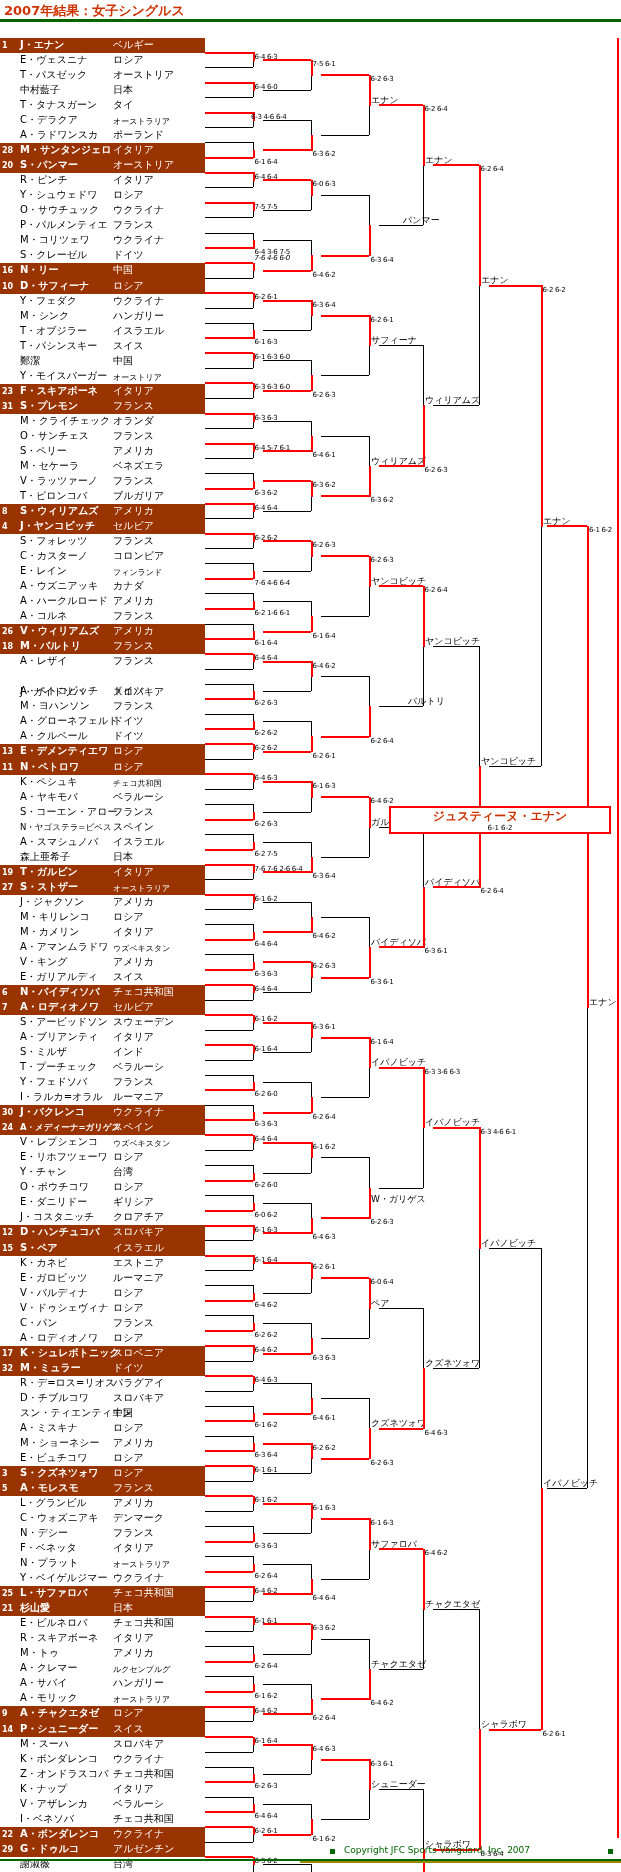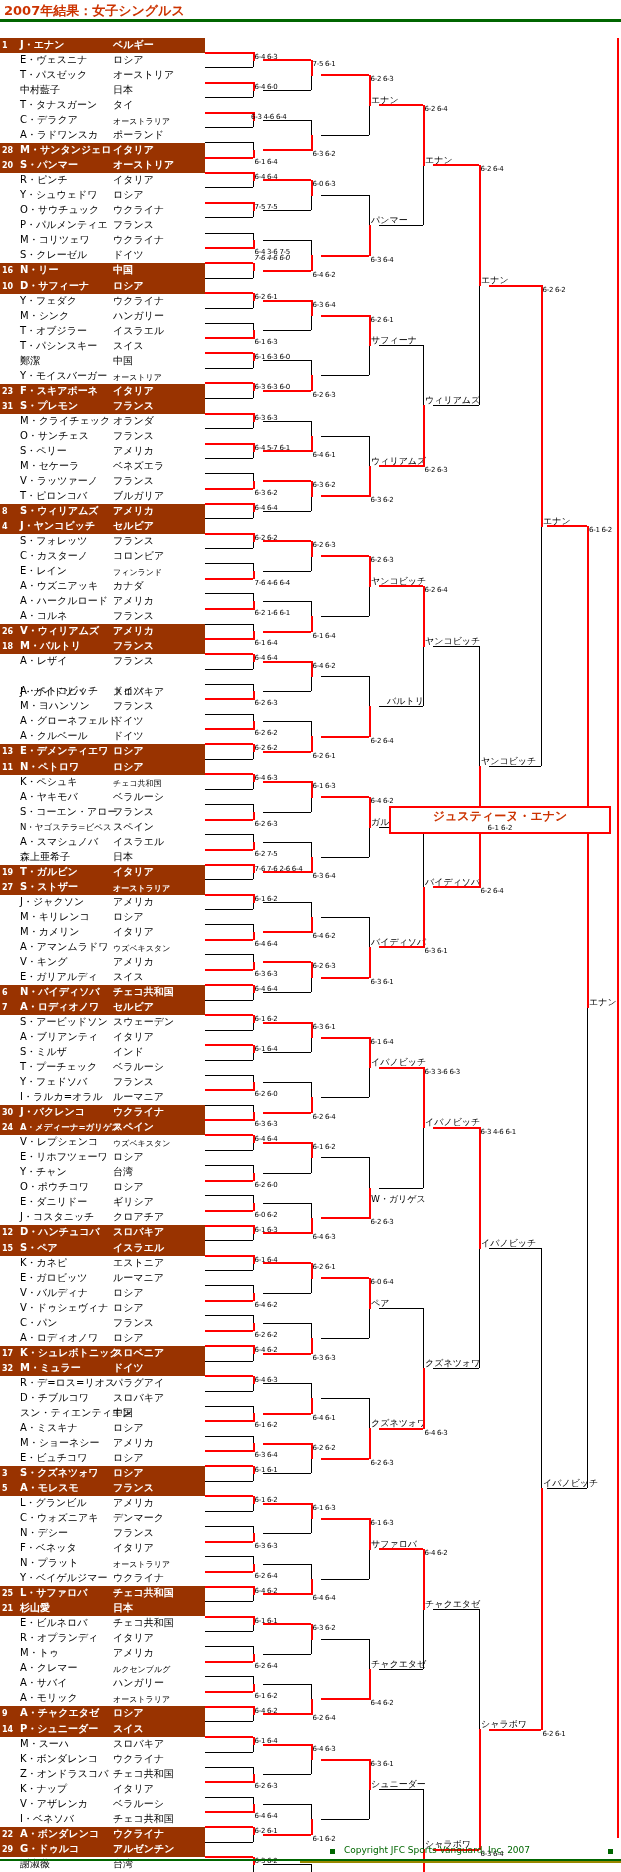--- a/index.html
+++ b/index.html
@@ -14,21 +14,21 @@
   .roundbar .rl{position:absolute;top:1px;font-size:10px;font-weight:bold;color:#006600;white-space:nowrap;}
 
   
   .players{position:absolute;left:0;top:38px;width:205px;}
   .prow{position:relative;height:15.04px;width:205px;box-sizing:border-box;}
   .prow.seeded{background:#993300;color:#ffffff;}
   .prow .seed{position:absolute;left:2px;top:2px;width:15px;text-align:left;font-size:8px;font-weight:bold;line-height:11px;}
   .prow .nm{position:absolute;left:20px;top:1px;font-size:10px;line-height:12px;white-space:nowrap;color:#000;}
   .prow.seeded .nm{color:#fff;font-weight:bold;}
   .prow .ct{position:absolute;left:113px;top:1px;font-size:10px;line-height:12px;white-space:nowrap;color:#000;}
-  .prow.seeded .ct{color:#fff;font-weight:bold;}
+  .prow.seeded .ct{color:#fff;font-weight:normal;}
   .prow .ct.sm{font-size:8px;top:3px;}
 
   
   .ln{position:absolute;background:#000000;}
   .ln.w{background:#ff0000;}     
   .h{height:1px;}
   .v{width:1px;}
   .h.w{height:2px;}
   .v.w{width:2px;}
 
@@ -583,21 +583,21 @@
         <span class="nm">杉山愛</span>
         <span class="ct">日本</span>
       </div>
       <div class="prow" style="top: 0px;">
         <span class="seed"></span>
         <span class="nm">E・ビルネロバ</span>
         <span class="ct">チェコ共和国</span>
       </div>
       <div class="prow" style="top: 0px;">
         <span class="seed"></span>
-        <span class="nm">R・オプランディ</span>
+        <span class="nm">R・スキアボーネ</span>
         <span class="ct">イタリア</span>
       </div>
       <div class="prow" style="top: 0px;">
         <span class="seed"></span>
         <span class="nm">M・トゥ</span>
         <span class="ct">アメリカ</span>
       </div>
       <div class="prow" style="top: 0px;">
         <span class="seed"></span>
         <span class="nm">A・クレマー</span>
@@ -1135,21 +1135,21 @@
       <div class="ln h" style="left: 321px; top: 134.76px; width: 48px;"></div>
       <div class="ln v" style="left: 369px; top: 74.6px; height: 60.16px;"></div>
       <div class="ln v w" style="left: 368.5px; top: 74.6px; height: 31.08px;"></div>
       <div class="sc" style="left: 370.5px; top: 75.1px;">6-2 6-3</div>
       <div class="wn" style="left: 371px; top: 94.68px;">エナン</div>
       <div class="ln h" style="left: 321px; top: 194.92px; width: 48px;"></div>
       <div class="ln h w" style="left: 321px; top: 254.58px; width: 48px;"></div>
       <div class="ln v" style="left: 369px; top: 194.92px; height: 60.16px;"></div>
       <div class="ln v w" style="left: 368.5px; top: 225px; height: 31.08px;"></div>
       <div class="sc" style="left: 370.5px; top: 255.58px;">6-3 6-4</div>
-      <div class="wn" style="left: 371px; top: 215px;">パンマー</div>
+      <div class="wn" style="left: 371px; top: 215px; padding-left: 32px;">パンマー</div>
       <div class="ln h w" style="left: 321px; top: 314.74px; width: 48px;"></div>
       <div class="ln h" style="left: 321px; top: 375.4px; width: 48px;"></div>
       <div class="ln v" style="left: 369px; top: 315.24px; height: 60.16px;"></div>
       <div class="ln v w" style="left: 368.5px; top: 315.24px; height: 31.08px;"></div>
       <div class="sc" style="left: 370.5px; top: 315.74px;">6-2 6-1</div>
       <div class="wn" style="left: 371px; top: 335.32px;">サフィーナ</div>
       <div class="ln h" style="left: 321px; top: 435.56px; width: 48px;"></div>
       <div class="ln h w" style="left: 321px; top: 495.22px; width: 48px;"></div>
       <div class="ln v" style="left: 369px; top: 435.56px; height: 60.16px;"></div>
       <div class="ln v w" style="left: 368.5px; top: 465.64px; height: 31.08px;"></div>
@@ -1159,21 +1159,21 @@
       <div class="ln h" style="left: 321px; top: 616.04px; width: 48px;"></div>
       <div class="ln v" style="left: 369px; top: 555.88px; height: 60.16px;"></div>
       <div class="ln v w" style="left: 368.5px; top: 555.88px; height: 31.08px;"></div>
       <div class="sc" style="left: 370.5px; top: 556.38px;">6-2 6-3</div>
       <div class="wn" style="left: 371px; top: 575.96px;">ヤンコビッチ</div>
       <div class="ln h" style="left: 321px; top: 676.2px; width: 48px;"></div>
       <div class="ln h w" style="left: 321px; top: 735.86px; width: 48px;"></div>
       <div class="ln v" style="left: 369px; top: 676.2px; height: 60.16px;"></div>
       <div class="ln v w" style="left: 368.5px; top: 706.28px; height: 31.08px;"></div>
       <div class="sc" style="left: 370.5px; top: 736.86px;">6-2 6-4</div>
-      <div class="wn" style="left: 350px; top: 696.28px; padding-left: 37px;">バルトリ</div>
+      <div class="wn" style="left: 371px; top: 696.28px; padding-left: 37px;">バルトリ</div>
       <div class="ln h w" style="left: 321px; top: 796.02px; width: 48px;"></div>
       <div class="ln h" style="left: 321px; top: 856.68px; width: 48px;"></div>
       <div class="ln v" style="left: 369px; top: 796.52px; height: 60.16px;"></div>
       <div class="ln v w" style="left: 368.5px; top: 796.52px; height: 31.08px;"></div>
       <div class="sc" style="left: 370.5px; top: 797.02px;">6-4 6-2</div>
       <div class="wn" style="left: 371px; top: 816.6px;">ガルビン</div>
       <div class="ln h" style="left: 321px; top: 916.84px; width: 48px;"></div>
       <div class="ln h w" style="left: 321px; top: 976.5px; width: 48px;"></div>
       <div class="ln v" style="left: 369px; top: 916.84px; height: 60.16px;"></div>
       <div class="ln v w" style="left: 368.5px; top: 946.92px; height: 31.08px;"></div>

